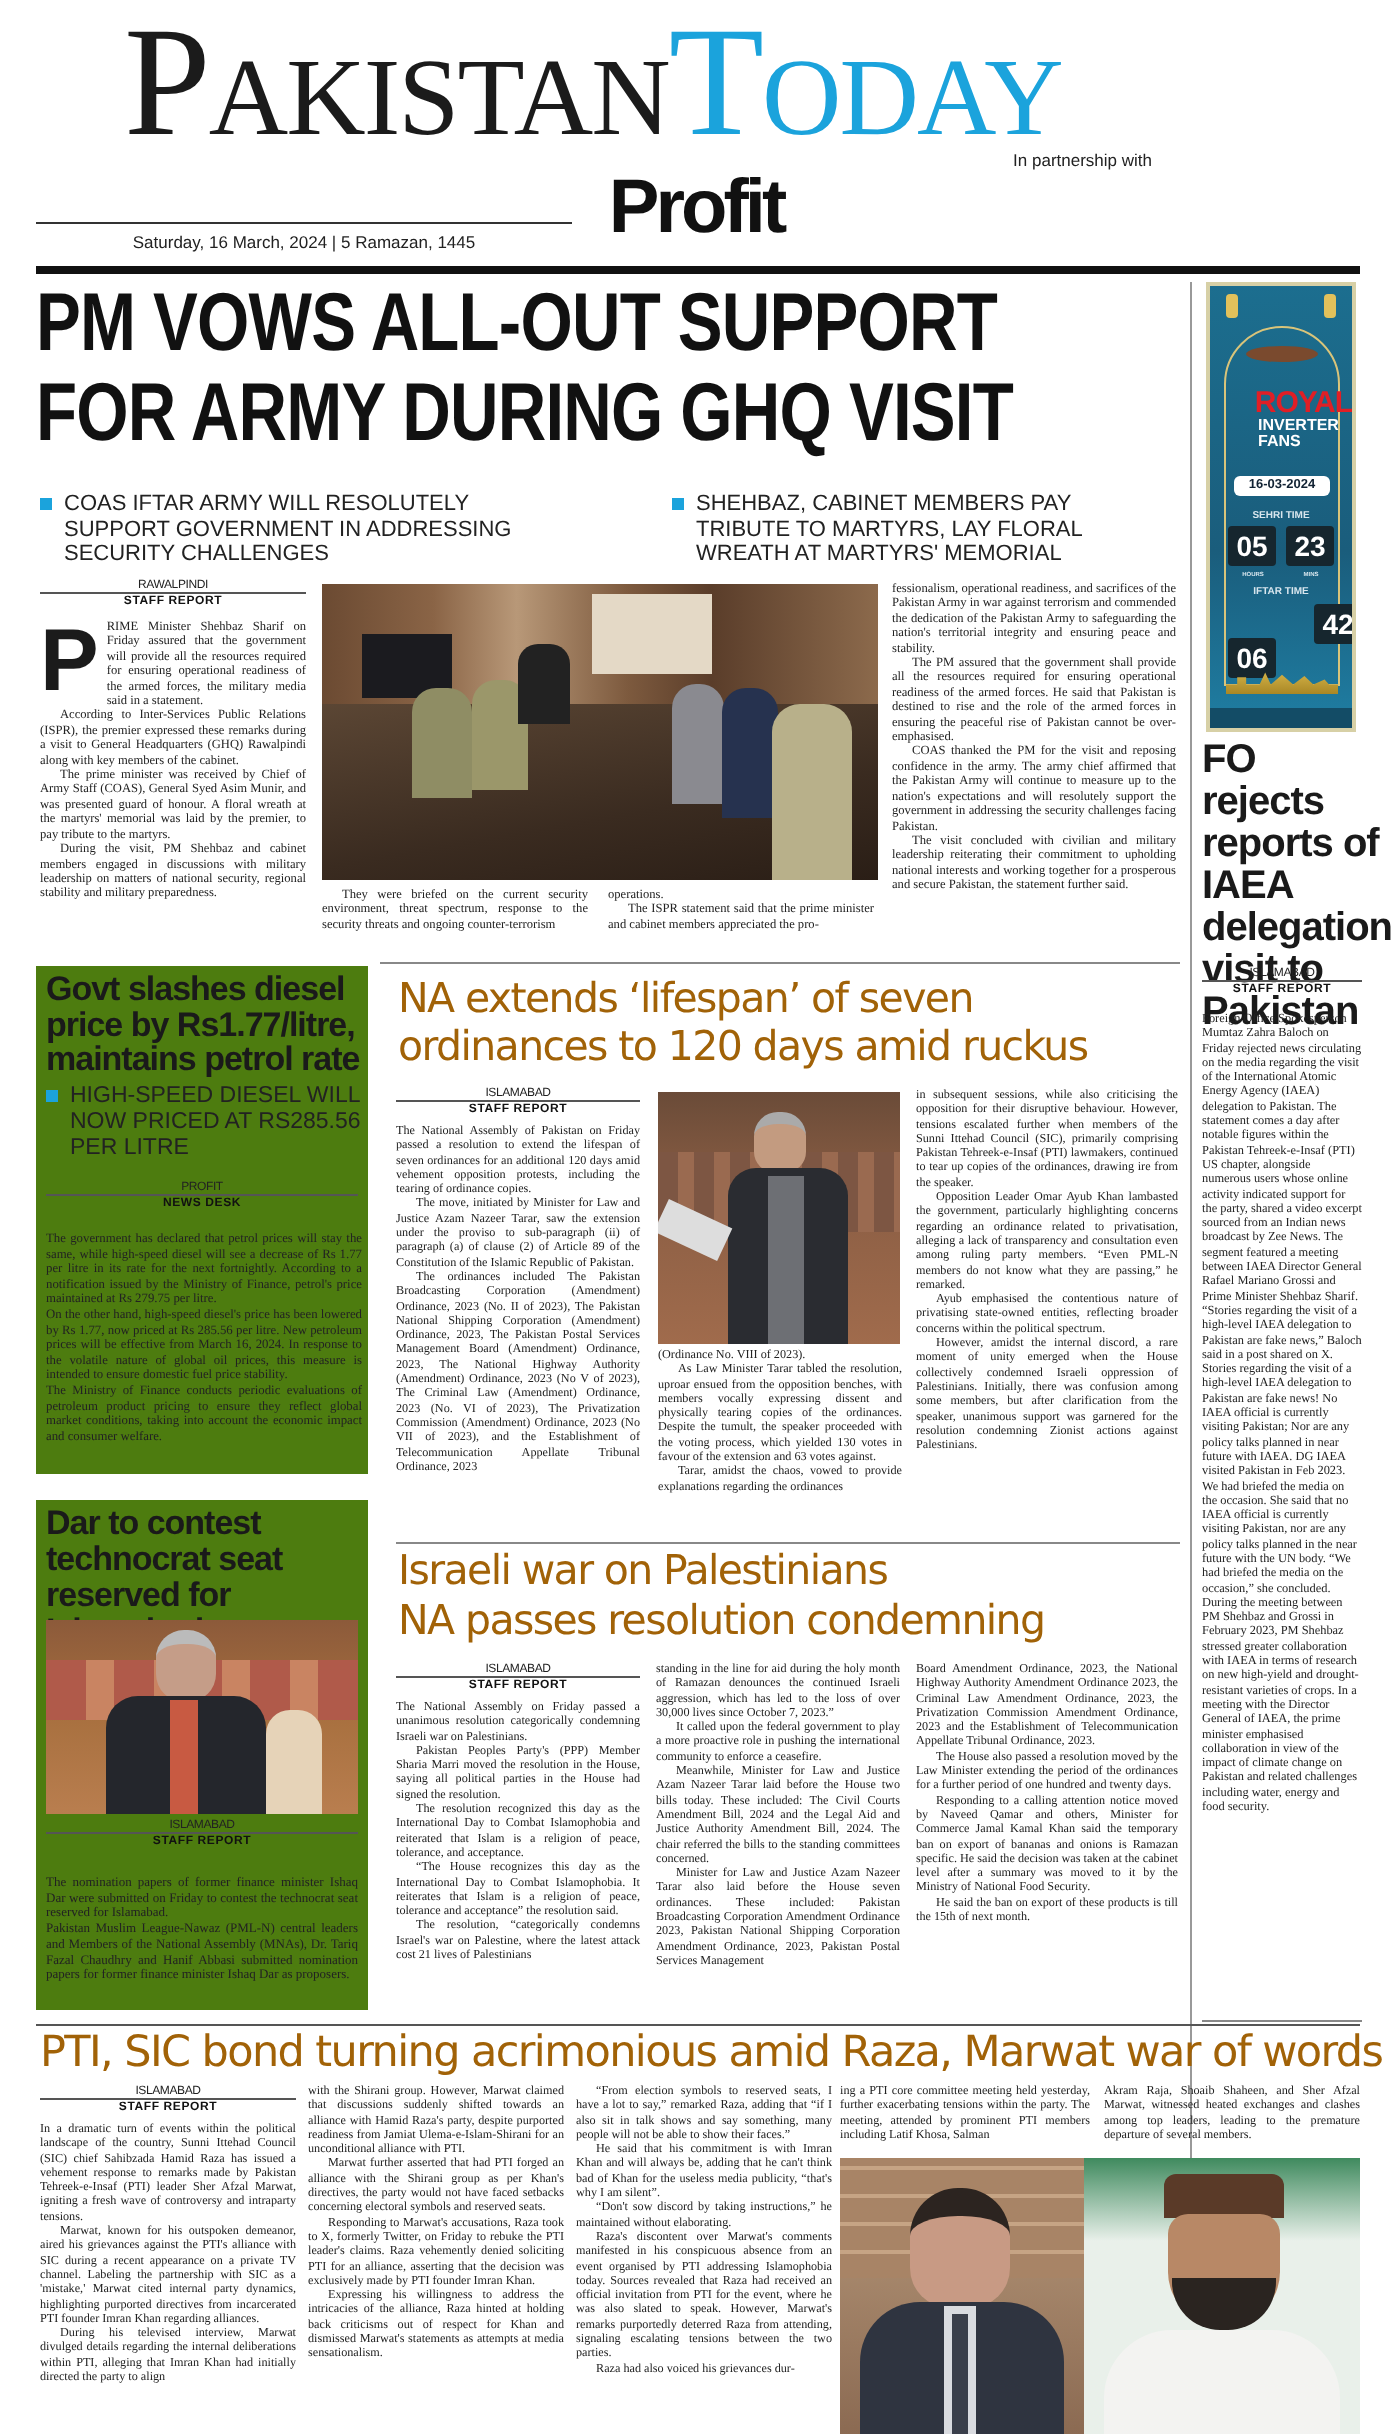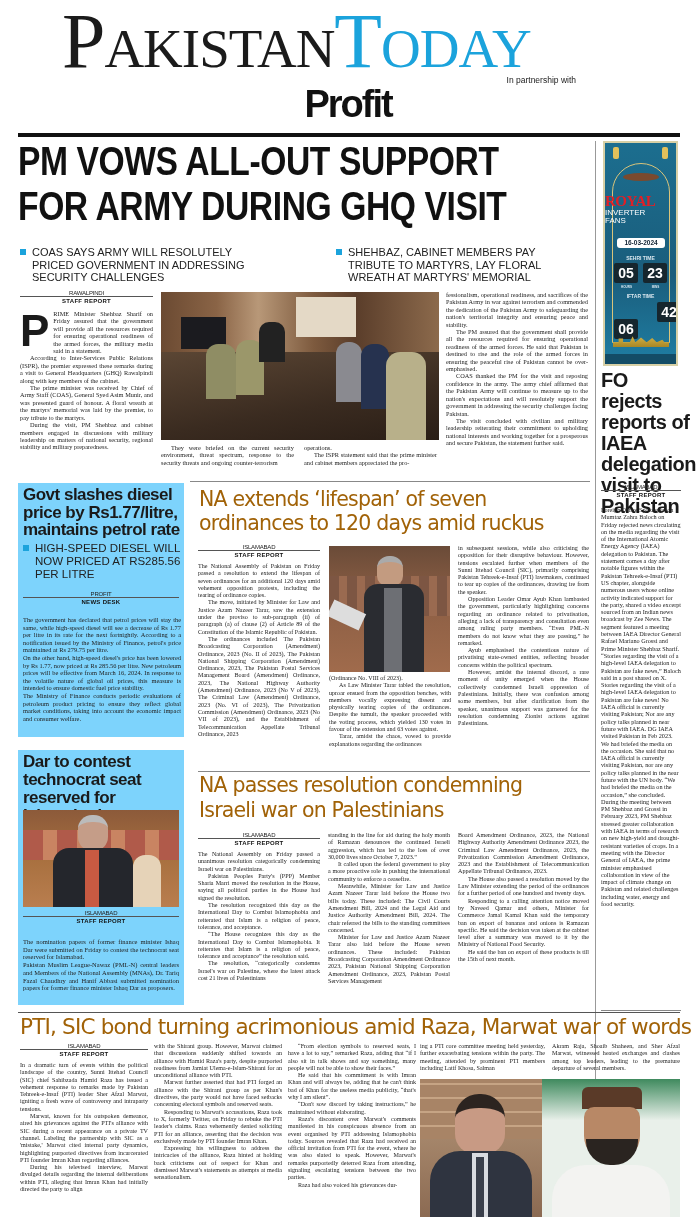--- a/index.html
+++ b/index.html
@@ -22,48 +22,49 @@
 .body p.ni{text-indent:0}
 .abs{position:absolute}
 .photo{position:absolute;overflow:hidden}
 .dropcap{float:left;font-family:"Liberation Sans",sans-serif;font-weight:900;font-size:44px;line-height:38px;margin:2px 4px 0 0;color:#1b1b1b}
 .sep-h{position:absolute;height:1px;background:#888}
 .sep-v{position:absolute;width:1px;background:#999}
 .sec-hl{position:absolute;font-family:"DejaVu Sans",sans-serif;font-weight:normal;color:#a16207;letter-spacing:-0.8px}
 .side-hl{font-family:"Liberation Sans",sans-serif;font-weight:900;color:#1a1a1a;letter-spacing:-0.5px}
 .ad{position:absolute;left:603px;top:141px;width:75px;height:225px;background:linear-gradient(#1c6e8f,#1a5d7c 60%,#1f7ea3);border:2px solid #d7d0a6;overflow:hidden}
 .ad .arch{position:absolute;left:7px;top:20px;width:58px;height:180px;border:1.5px solid #d9c47a;border-radius:29px 29px 0 0}
-.ad .royal{position:absolute;left:0;width:71px;top:50px;text-align:left;font-family:Liberation Serif, serif;font-weight:900;font-size:15px;color:#e01f26;letter-spacing:-0.5px}
-.ad .inv{position:absolute;left:0;top:66px;font-family:"Liberation Sans",sans-serif;font-weight:normal;font-size:8px;color:#fff;line-height:8px}
+.ad .royal{position:absolute;left:0;width:71px;top:50px;text-align:right;font-family:Liberation Sans, sans-serif;font-weight:900;font-size:15px;color:#e01f26;letter-spacing:-0.5px}
+.ad .inv{position:absolute;left:24px;top:66px;font-family:"Liberation Sans",sans-serif;font-weight:bold;font-size:8px;color:#fff;line-height:8px}
 .ad .date{position:absolute;left:12px;top:95px;width:48px;height:10px;background:#fff;border-radius:3px;font-family:"Liberation Sans",sans-serif;font-size:6.5px;font-weight:bold;color:#123;text-align:center;line-height:10px}
 .ad .lbl{position:absolute;left:0;width:71px;text-align:center;font-family:"Liberation Sans",sans-serif;font-size:5px;color:#d8e6ee;font-weight:bold}
 .ad .flip{position:absolute;width:24px;height:20px;background:#16262e;color:#fff;font-family:"Liberation Sans",sans-serif;font-weight:bold;font-size:14px;text-align:center;line-height:20px;border-radius:2px}
 .ad .city{position:absolute;left:8px;top:192px;width:56px;height:12px;background:linear-gradient(#d6b54a,#a98725);clip-path:polygon(0 100%,0 60%,10% 60%,10% 30%,18% 30%,18% 60%,30% 60%,35% 10%,40% 60%,50% 20%,60% 60%,70% 25%,78% 60%,88% 40%,92% 60%,100% 60%,100% 100%)}
 .ad .foot{position:absolute;left:0;bottom:0;width:71px;height:10px;background:#134c66;font-size:3px;color:#bcd}
-.boxed{position:absolute;background:#7dd3fc}
+.boxed{position:absolute;background:#4d7c0f}
 </style>
 </head>
 <body>
 
 <div class="masthead">
   <div class="logo">
     <span class="pk" style="font-variant:small-caps">Pakistan</span><span class="td" style="font-variant:small-caps">Today</span>
   </div>
   <div class="partner">In partnership with</div>
   <div class="profit">Profit</div>
+  <div class="dline" style="left:18px;width:268px">Saturday, 16 March, 2024 | 5 Ramazan, 1445</div>
 </div>
 
 <div class="rule-top"></div>
 <div class="abs" style="left:598px;top:133px;width:82px;height:4px;background:#111"></div>
 
 <div class="main-hl">
   <div>PM VOWS ALL-OUT SUPPORT</div>
   <div>FOR ARMY DURING GHQ VISIT</div>
 </div>
-<div class="bullet" style="left:20px;top:246px;width:240px">COAS SAYS ARMY WILL RESOLUTELY PRICED GOVERNMENT IN ADDRESSING SECURITY CHALLENGES</div>
+<div class="bullet" style="left:20px;top:246px;width:240px">COAS IFTAR ARMY WILL RESOLUTELY SUPPORT GOVERNMENT IN ADDRESSING SECURITY CHALLENGES</div>
 <div class="bullet" style="left:336px;top:246px;width:240px">SHEHBAZ, CABINET MEMBERS PAY TRIBUTE TO MARTYRS, LAY FLORAL WREATH AT MARTYRS' MEMORIAL</div>
 
 <div class="abs" style="left:20px;top:290px;width:133px">
   <div class="dateline">RAWALPINDI</div>
   <div class="byline">STAFF REPORT</div>
   <div class="body" style="margin-top:6px">
     <p class="ni"><span class="dropcap">P</span><span>RIME Minister Shehbaz Sharif on Friday assured that the government will provide all the resources required for ensuring operational readiness of the armed forces, the military media said in a statement.</span></p>
     <p>According to Inter-Services Public Relations (ISPR), the premier expressed these remarks during a visit to General Headquarters (GHQ) Rawalpindi along with key members of the cabinet.</p>
     <p>The prime minister was received by Chief of Army Staff (COAS), General Syed Asim Munir, and was presented guard of honour. A floral wreath at the martyrs' memorial was laid by the premier, to pay tribute to the martyrs.</p>
     <p>During the visit, PM Shehbaz and cabinet members engaged in discussions with military leadership on matters of national security, regional stability and military preparedness.</p>
@@ -188,22 +189,22 @@
     <div class="dateline">ISLAMABAD</div>
     <div class="byline">STAFF REPORT</div>
   </div>
   <div class="body abs" style="left:5px;top:188px;width:156px;font-size:6.5px;line-height:7.7px">
     <p class="ni">The nomination papers of former finance minister Ishaq Dar were submitted on Friday to contest the technocrat seat reserved for Islamabad.</p>
     <p class="ni">Pakistan Muslim League-Nawaz (PML-N) central leaders and Members of the National Assembly (MNAs), Dr. Tariq Fazal Chaudhry and Hanif Abbasi submitted nomination papers for former finance minister Ishaq Dar as proposers.</p>
   </div>
 </div>
 
 <div class="sec-hl" style="left:199px;top:773px;width:400px;font-size:20.5px;line-height:25px">
+  <div>Israeli war on Palestinians</div>
   <div>NA passes resolution condemning</div>
-  <div>Israeli war on Palestinians</div>
 </div>
 <div class="abs" style="left:198px;top:832px;width:122px">
   <div class="dateline">ISLAMABAD</div>
   <div class="byline">STAFF REPORT</div>
   <div class="body" style="margin-top:5px;font-size:6.1px;line-height:7.3px">
     <p class="ni">The National Assembly on Friday passed a unanimous resolution categorically condemning Israeli war on Palestinians.</p>
     <p>Pakistan Peoples Party's (PPP) Member Sharia Marri moved the resolution in the House, saying all political parties in the House had signed the resolution.</p>
     <p>The resolution recognized this day as the International Day to Combat Islamophobia and reiterated that Islam is a religion of peace, tolerance, and acceptance.</p>
     <p>“The House recognizes this day as the International Day to Combat Islamophobia. It reiterates that Islam is a religion of peace, tolerance and acceptance” the resolution said.</p>
     <p>The resolution, “categorically condemns Israel's war on Palestine, where the latest attack cost 21 lives of Palestinians</p>

